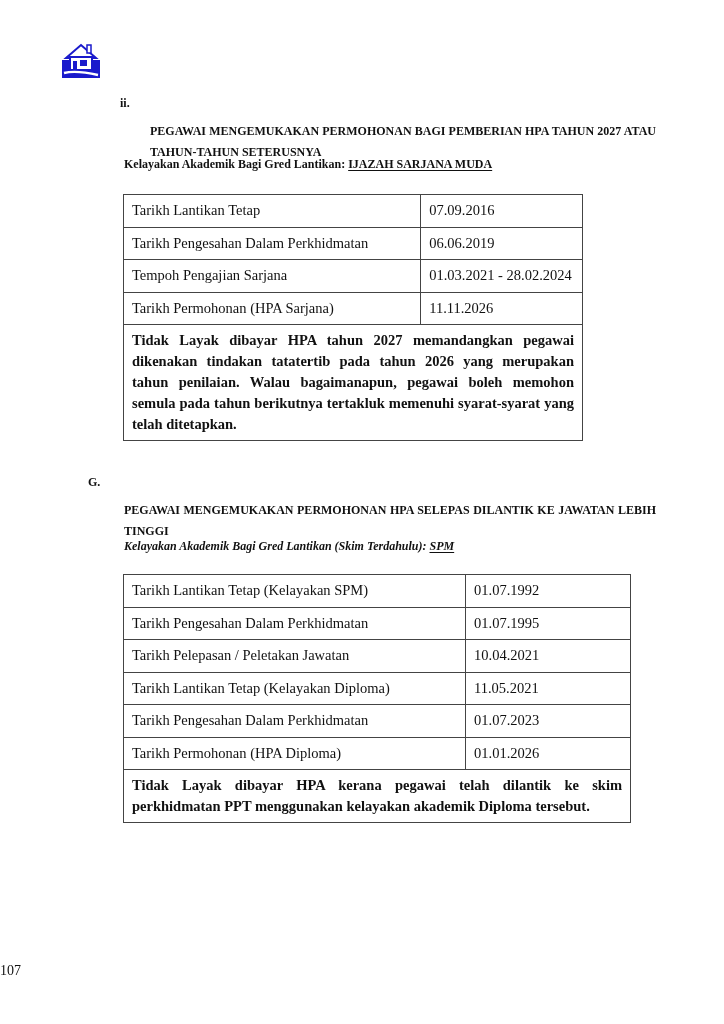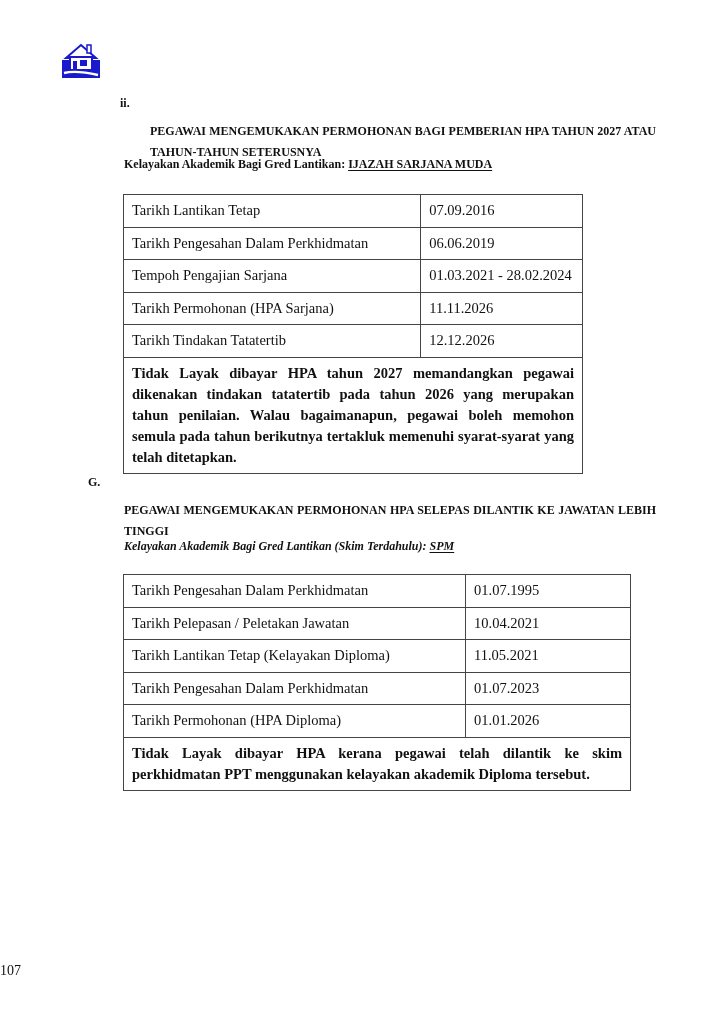--- a/index.html
+++ b/index.html
@@ -69,40 +69,40 @@
   </tr>
   <tr>
     <td class="label">Tempoh Pengajian Sarjana</td>
     <td class="value">01.03.2021 - 28.02.2024</td>
   </tr>
   <tr>
     <td class="label">Tarikh Permohonan (HPA Sarjana)</td>
     <td class="value">11.11.2026</td>
   </tr>
   <tr>
-    <td class="label">Tarikh Tindakan Tatatertib</td>
-    <td class="value">12.12.2026</td>
-  </tr>
-  <tr>
     <td class="note" colspan="2">Tidak Layak dibayar HPA tahun 2027 memandangkan pegawai dikenakan tindakan tatatertib pada tahun 2026 yang merupakan tahun penilaian. Walau bagaimanapun, pegawai boleh memohon semula pada tahun berikutnya tertakluk memenuhi syarat-syarat yang telah ditetapkan.</td>
   </tr>
 </tbody>
   </table>
 
 <div class="heading" style="left:88px; top:472px; width:568px;">
   <span class="num">G.</span>
   <span class="txt" style="padding-left:36px;">PEGAWAI MENGEMUKAKAN PERMOHONAN HPA SELEPAS DILANTIK KE JAWATAN LEBIH TINGGI</span>
 </div>
 
 <div class="sub" style="left:124px; top:536px;font-style:italic;">
   <span>Kelayakan Akademik Bagi Gred Lantikan (Skim Terdahulu): </span><u>SPM</u>
 </div>
 
 <table class="data" style="left:123px; top:574px; width:508px;">
   <tbody>
+      <tr>
+    <td class="label">Tarikh Lantikan Tetap (Kelayakan SPM)</td>
+    <td class="value">01.07.1992</td>
+  </tr>
   <tr>
     <td class="label">Tarikh Pengesahan Dalam Perkhidmatan</td>
     <td class="value">01.07.1995</td>
   </tr>
   <tr>
     <td class="label">Tarikh Pelepasan / Peletakan Jawatan</td>
     <td class="value">10.04.2021</td>
   </tr>
   <tr>
     <td class="label">Tarikh Lantikan Tetap (Kelayakan Diploma)</td>

